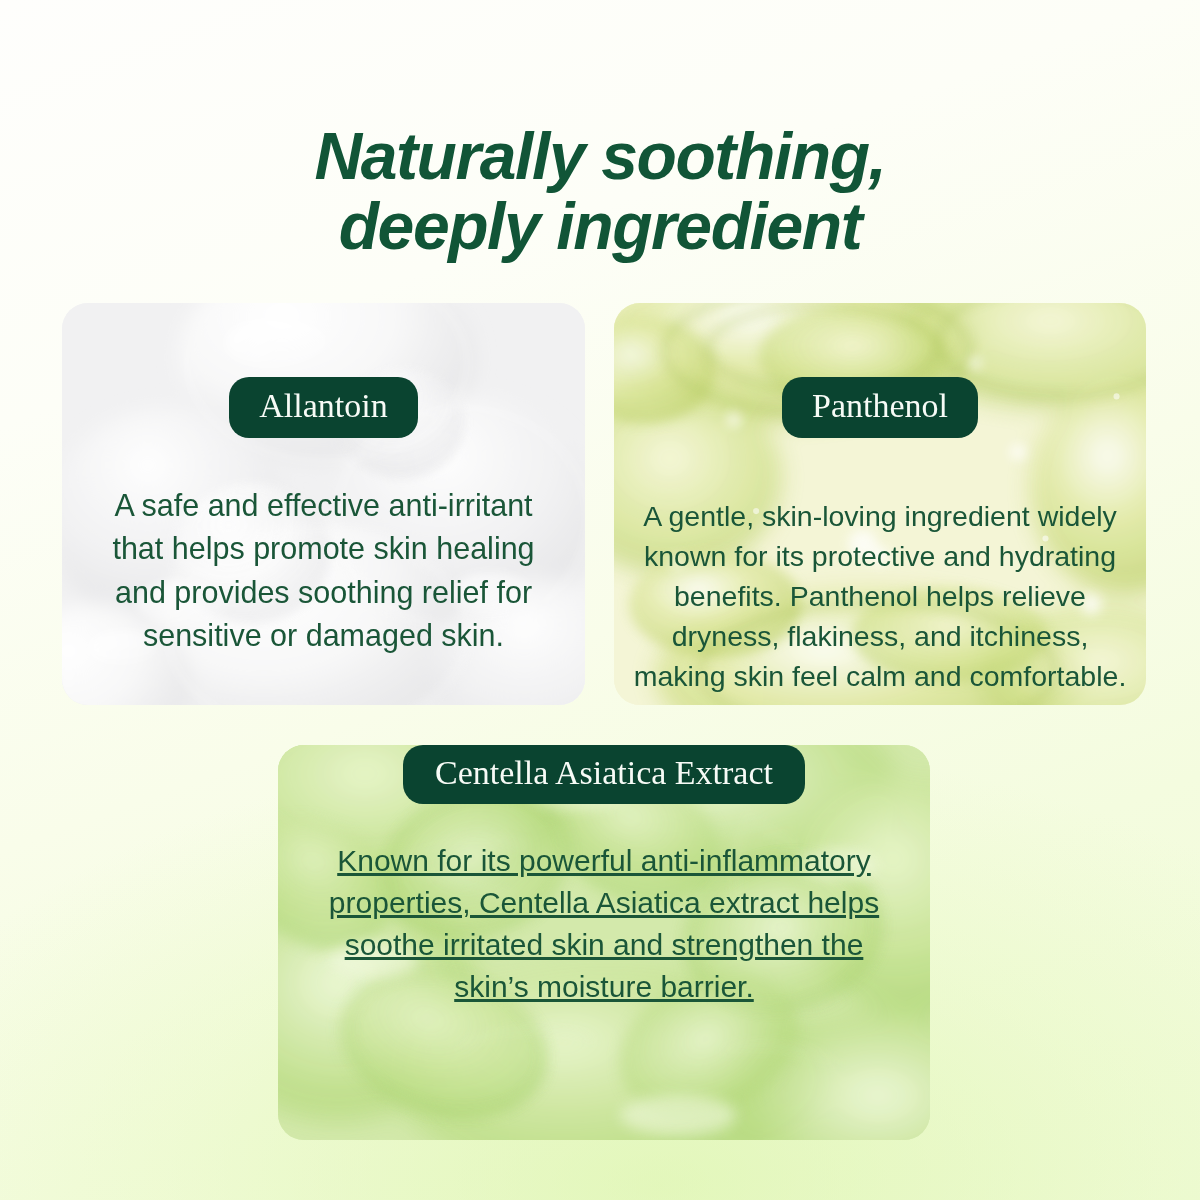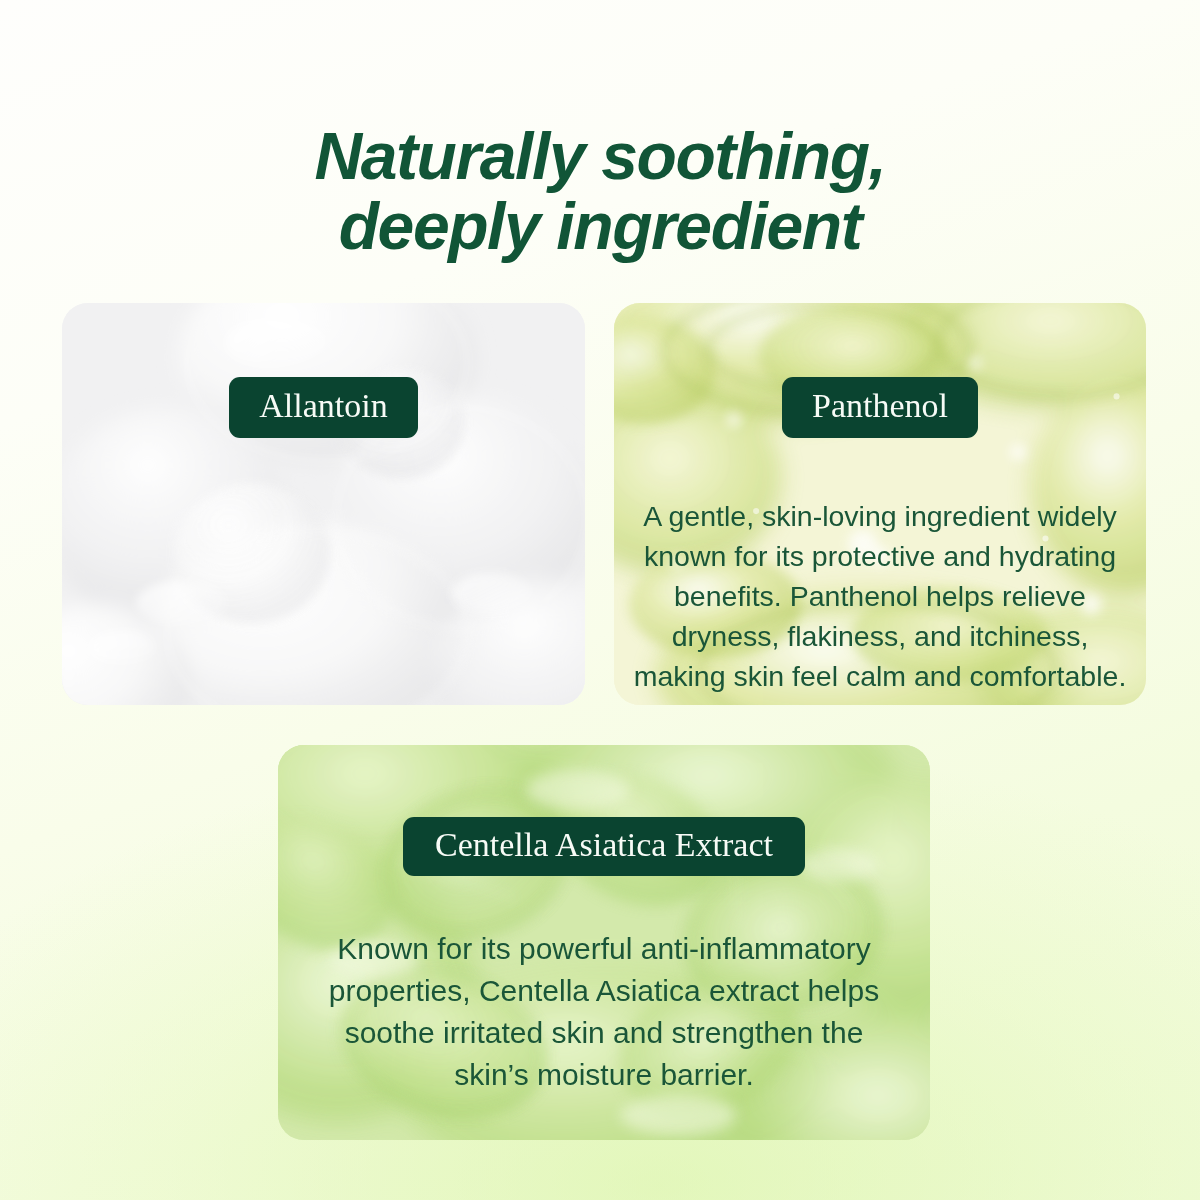--- a/index.html
+++ b/index.html
@@ -80,21 +80,21 @@
     display: flex;
     flex-direction: column;
     align-items: center;
     box-sizing: border-box;
   }
 
   .badge {
     display: inline-block;
     background: #0A4430;
     color: #F7FBF6;
-    border-radius: 11px;
+    border-radius: 20px;
     font-family: "Liberation Serif", serif;
     font-weight: normal;
     line-height: 1;
     white-space: nowrap;
   }
 
   .desc {
     color: #1A5638;
     text-align: center;
     font-family: "Liberation Sans", sans-serif;
@@ -130,27 +130,28 @@
     line-height: 1.40;
     width: 500px;
   }
 
   
   #card-centella {
     left: 278px; top: 745px;
     width: 652px; height: 395px;
     background: linear-gradient(150deg,#CFE8A4 0%, #D4EAAD 38%, #DCEFBA 70%, #E3F3C7 100%);
   }
-  #card-centella .content { padding-top: 72px; }
+  #card-centella .content { }
   #card-centella .badge { padding: 11px 32px 14px; font-size: 34px; }
   #card-centella .desc {
-    margin-top: 52px;
+    margin-top: 36px;
     font-size: 30px;
     line-height: 1.40;
     width: 580px;
+    text-decoration: underline;
   }
 
   .tex-svg { width: 100%; height: 100%; display: block; }
 </style>
 </head>
 <body>
 
 <div id="stage">
 
   <h1 class="title">
@@ -204,20 +205,21 @@
         </g>
         <g opacity="0.30" filter="url(#blurA)" stroke="#ffffff" fill="none" stroke-width="5">
           <ellipse cx="265" cy="60" rx="140" ry="98"></ellipse>
           <ellipse cx="255" cy="330" rx="150" ry="102"></ellipse>
           <ellipse cx="400" cy="215" rx="126" ry="110"></ellipse>
         </g>
       </svg>
     </div>
     <div class="content">
       <span class="badge">Allantoin</span>
+      <p class="desc">A safe and effective anti-irritant that helps promote skin healing and provides soothing relief for sensitive or damaged skin.</p>
     </div>
   </div>
 
   <div class="card" id="card-panthenol">
     <div class="texture">
       <svg class="tex-svg" viewBox="0 0 524 402" preserveAspectRatio="xMidYMid slice">
         <defs>
           <radialGradient id="gelA" cx="40%" cy="35%" r="68%">
             <stop offset="0%" stop-color="#ffffff" stop-opacity="0.85"></stop>
             <stop offset="45%" stop-color="#DDE79C" stop-opacity="0.8"></stop>

